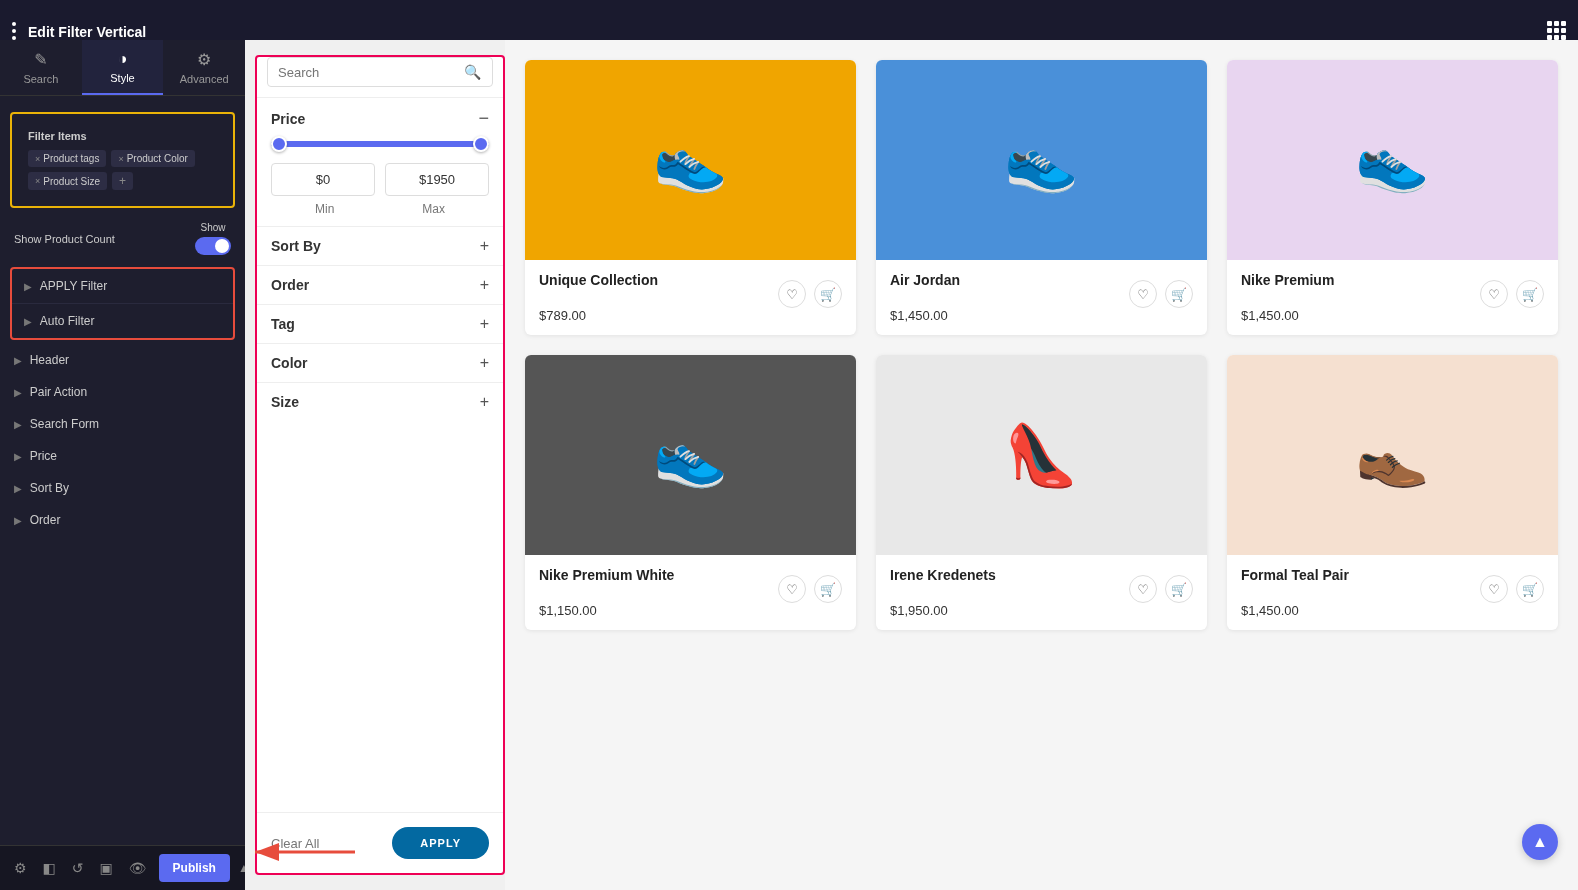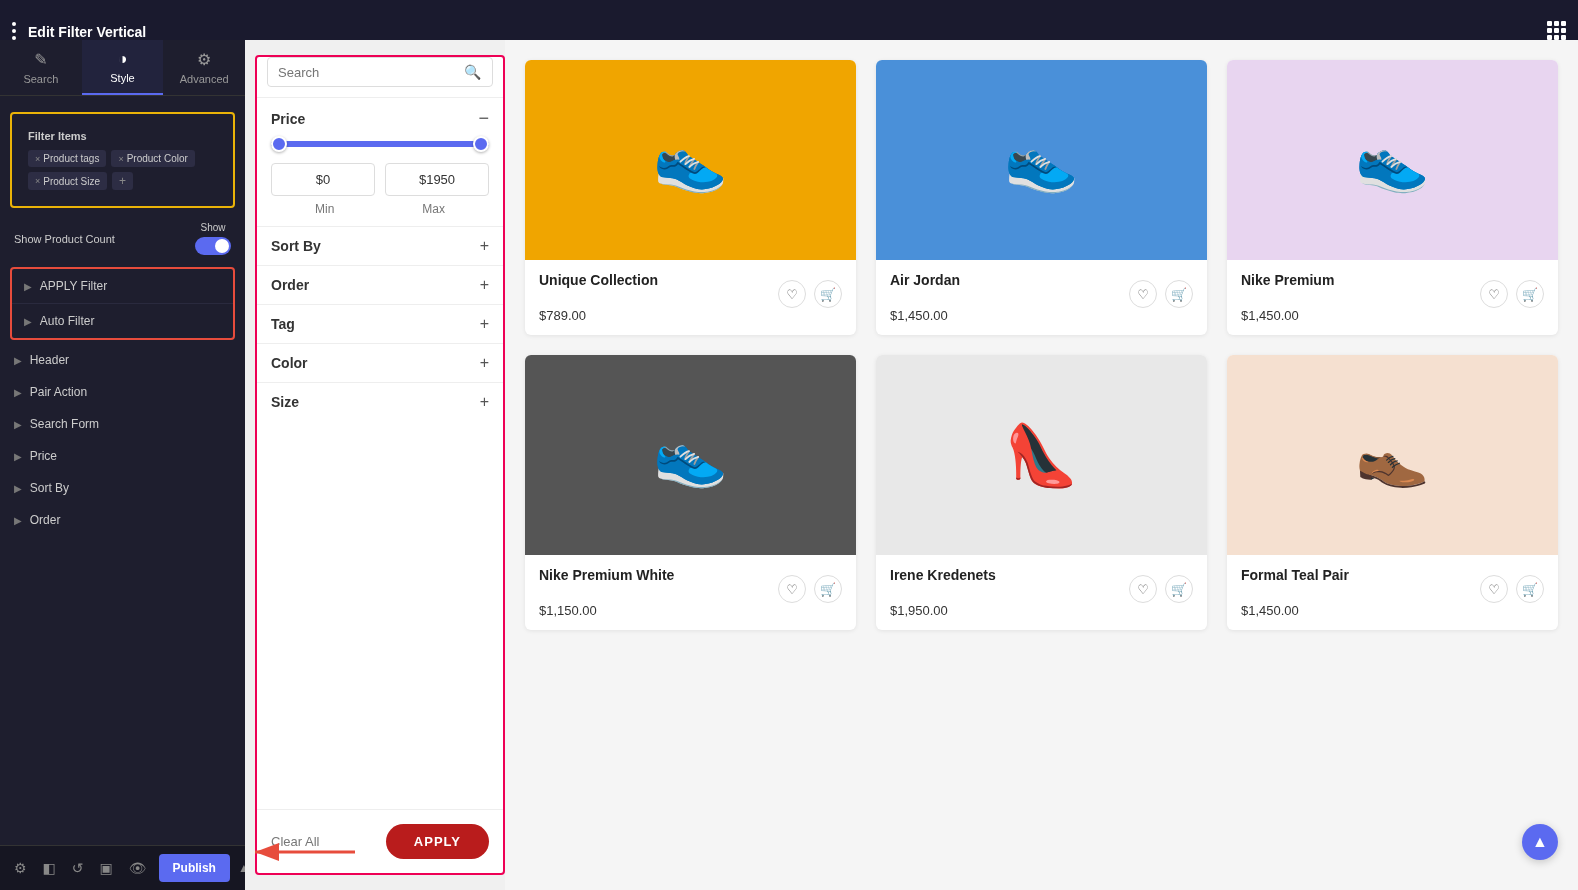--- a/index.html
+++ b/index.html
@@ -304,26 +304,26 @@
     .filter-footer {
       padding: 14px;
       display: flex;
       align-items: center;
       justify-content: space-between;
       margin-top: auto;
       border-top: 1px solid #eee;
     }
     .clear-all { font-size: 13px; color: #777; cursor: pointer; text-decoration: none; }
     .apply-btn {
-      background: #b91c1c;
+      background: #0369a1;
       color: #fff;
       border: none;
       border-radius: 24px;
       padding: 10px 28px;
-      font-size: 13px;
+      font-size: 11px;
       font-weight: 700;
       cursor: pointer;
       letter-spacing: 1px;
     }
 
     
     .collapse-handle {
       position: absolute;
       right: -14px;
       top: 50%;

